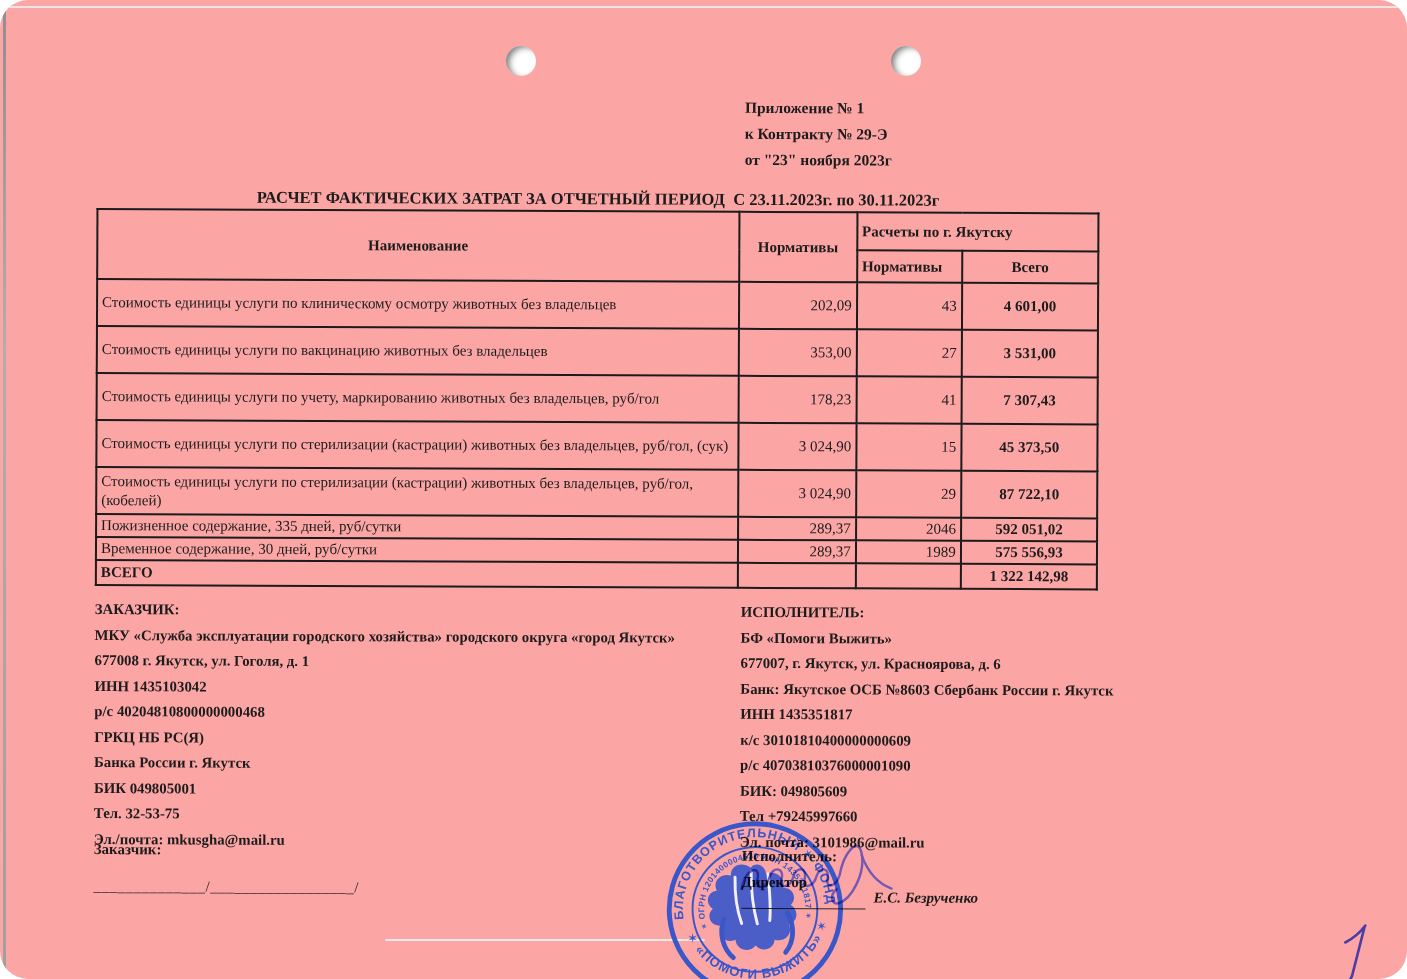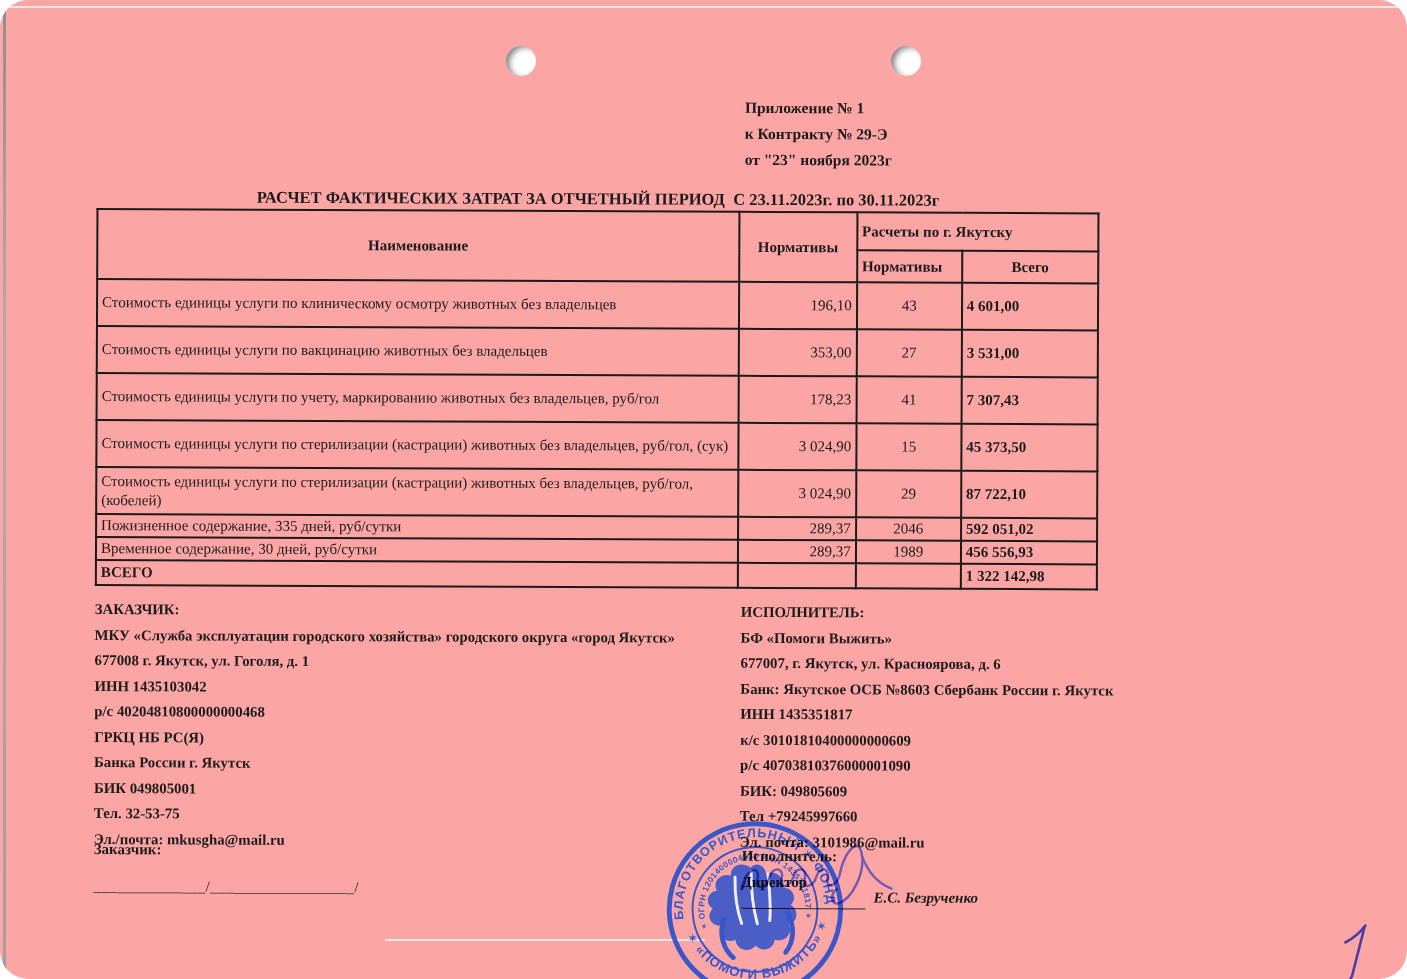--- a/index.html
+++ b/index.html
@@ -40,22 +40,22 @@
   .h-name{text-align:center;font-weight:bold;}
   .h-norm{text-align:center;font-weight:bold;}
   .h-group{text-align:left;font-weight:bold;padding-left:6px;}
   .h-qty{text-align:left;font-weight:bold;padding-left:5px;}
   .h-total{text-align:center;font-weight:bold;}
   .r-tall{height:47px;}
   .r-short{height:23px;}
   .r-total{height:25px;}
   .c-name{text-align:left;padding:2px 6px;line-height:19px;}
   .c-norm{text-align:right;padding-right:9px;}
-  .c-qty{text-align:center;}
-  .c-total{font-weight:bold;}
+  .c-qty{text-align:right;}
+  .c-total{text-align:center;font-weight:bold;}
   .total-label{font-weight:bold;}
 
   
   .req{position:absolute;width:600px;font-weight:bold;font-size:14.8px;line-height:25.5px;}
   .req-customer{left:97px;top:597px;}
   .req-contractor{left:743px;top:597px;}
   .req div{white-space:nowrap;}
 
   .customer-sign-label{position:absolute;left:97px;top:841px;font-weight:bold;font-size:15px;}
   .customer-sign-line{position:absolute;left:97px;top:878px;font-size:15px;
@@ -110,21 +110,21 @@
           <td class="h-norm" rowspan="2">Нормативы</td>
           <td class="h-group" colspan="2">Расчеты по г. Якутску</td>
         </tr>
         <tr class="hdr-sub">
           <td class="h-qty">Нормативы</td>
           <td class="h-total">Всего</td>
         </tr>
 
         <tr class="r-tall">
           <td class="c-name">Стоимость единицы услуги по клиническому осмотру животных без владельцев</td>
-          <td class="c-norm">196,10</td>
+          <td class="c-norm">202,09</td>
           <td class="c-qty">43</td>
           <td class="c-total">4 601,00</td>
         </tr>
         <tr class="r-tall">
           <td class="c-name">Стоимость единицы услуги по вакцинацию животных без владельцев</td>
           <td class="c-norm">353,00</td>
           <td class="c-qty">27</td>
           <td class="c-total">3 531,00</td>
         </tr>
         <tr class="r-tall">
@@ -148,21 +148,21 @@
         <tr class="r-short">
           <td class="c-name">Пожизненное содержание, 335 дней, руб/сутки</td>
           <td class="c-norm">289,37</td>
           <td class="c-qty">2046</td>
           <td class="c-total">592 051,02</td>
         </tr>
         <tr class="r-short">
           <td class="c-name">Временное содержание, 30 дней, руб/сутки</td>
           <td class="c-norm">289,37</td>
           <td class="c-qty">1989</td>
-          <td class="c-total">456 556,93</td>
+          <td class="c-total">575 556,93</td>
         </tr>
         <tr class="r-total">
           <td class="c-name total-label">ВСЕГО</td>
           <td class="c-norm"></td>
           <td class="c-qty"></td>
           <td class="c-total">1 322 142,98</td>
         </tr>
       </tbody>
     </table>
 

